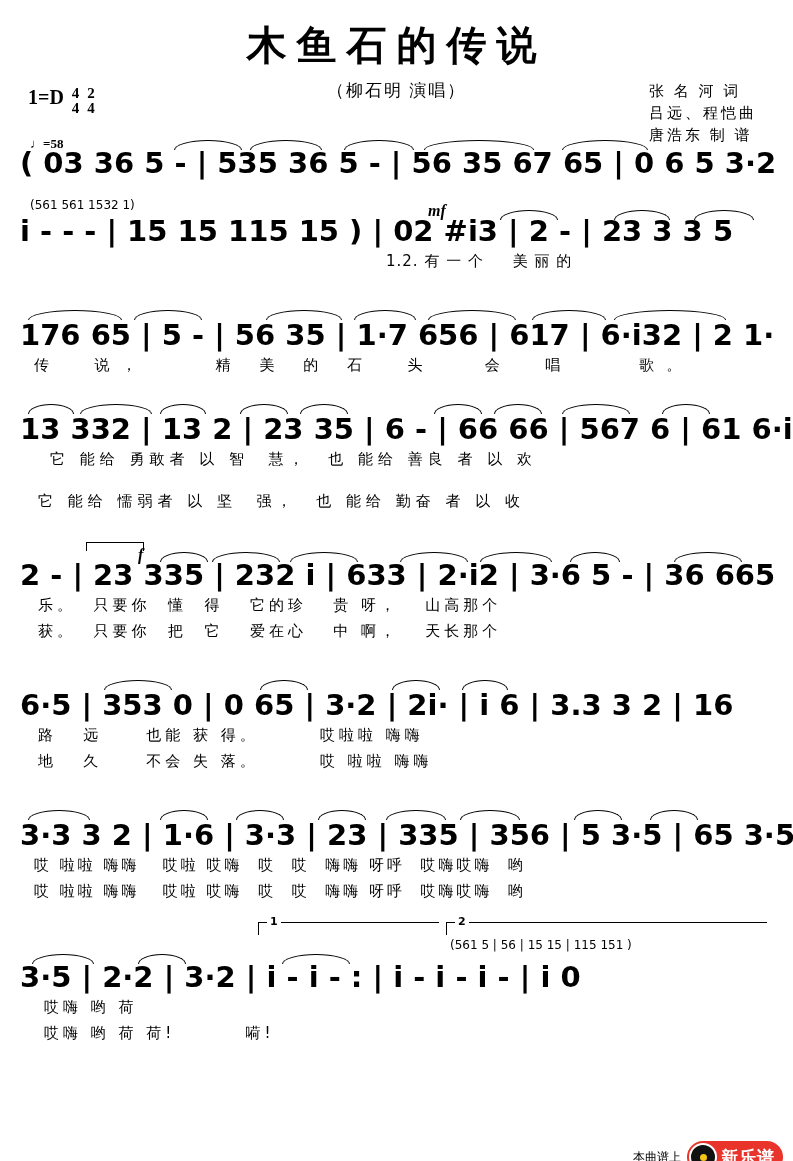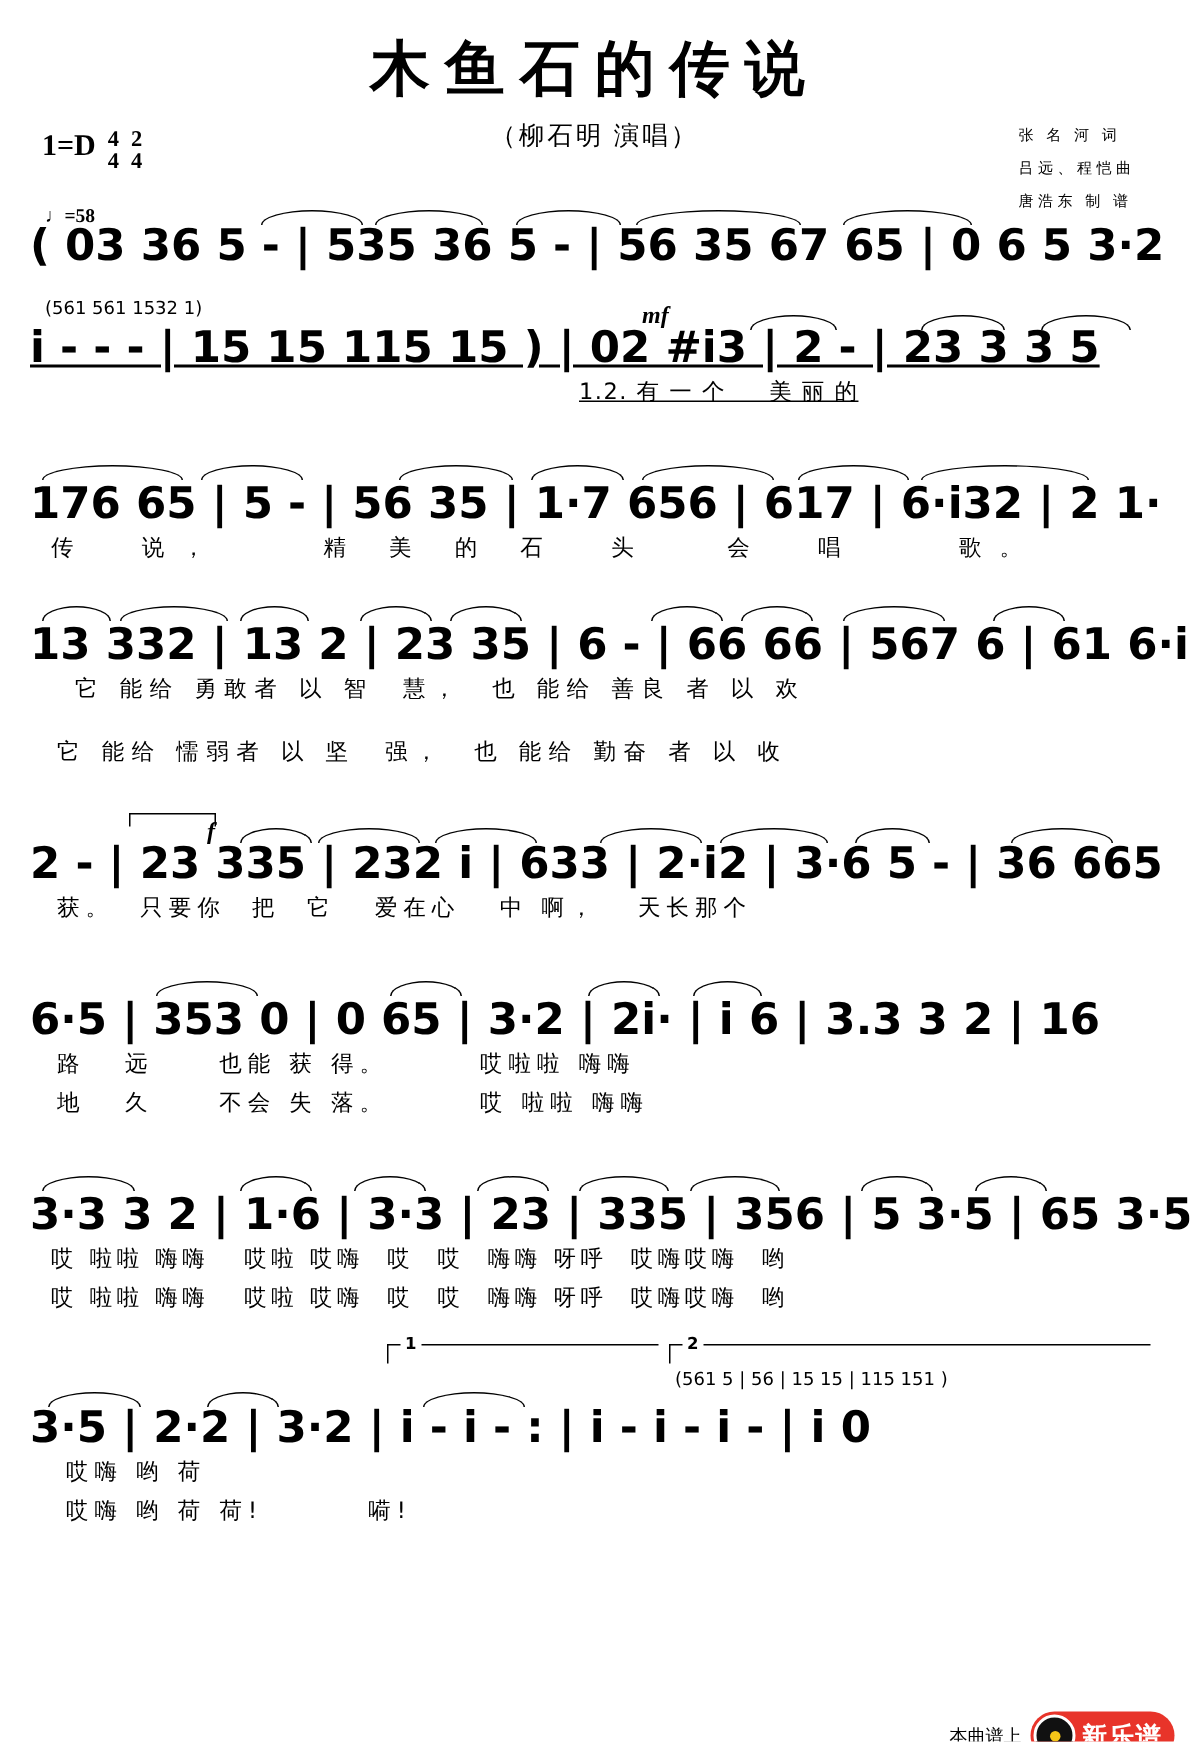--- a/index.html
+++ b/index.html
@@ -24,21 +24,21 @@
   }
   .subtitle{
     text-align:center;
     font-size:17px;
     margin-top:6px;
     letter-spacing:2px;
   }
   .credits{
     position:absolute;
     right:36px;top:62px;
-    font-size:10px;
+    font-size:15px;
     line-height:22px;
     letter-spacing:3px;
     text-align:left;
   }
   .keysig{
     position:absolute;
     left:28px;top:68px;
     font-size:20px;
     font-weight:bold;
     display:flex;align-items:flex-start;
@@ -190,21 +190,21 @@
 
   <div class="system row" style="margin-top:44px;">
     <div class="slur" style="left:160px;top:-6px;width:66px;"></div>
     <div class="slur" style="left:236px;top:-6px;width:70px;"></div>
     <div class="slur" style="left:330px;top:-6px;width:68px;"></div>
     <div class="slur" style="left:410px;top:-6px;width:108px;"></div>
     <div class="slur" style="left:548px;top:-6px;width:84px;"></div>
     <div class="notes">( 03 36 5 - | 535 36 5 - | 56 35 67 65 | 0 6 5 3·2</div>
   </div>
 
-  <div class="system row" style="margin-top:34px;text-decoration:underline;">
+  <div class="system row" style="margin-top:34px;">
     <div class="small" style="position:absolute;left:16px;top:-16px;">(561 561 1532 1)</div>
     <div class="dyn" style="position:absolute;left:414px;top:-12px;">mf</div>
     <div class="slur" style="left:486px;top:-4px;width:56px;"></div>
     <div class="slur" style="left:600px;top:-4px;width:54px;"></div>
     <div class="slur" style="left:680px;top:-4px;width:58px;"></div>
     <div class="notes">i - - - | 15 15 115 15 ) | 02 #i3 | 2 - | 23 3 3 5</div>
     <div class="lyrics" style="margin-left:372px;">1.2. 有 一 个     美 丽 的</div>
   </div>
 
   <div class="system row" style="margin-top:44px;">
@@ -238,20 +238,21 @@
     <div class="bracket" style="left:72px;top:-16px;width:56px;"></div>
     <div class="dyn" style="position:absolute;left:124px;top:-12px;">f</div>
     <div class="slur" style="left:146px;top:-6px;width:46px;"></div>
     <div class="slur" style="left:198px;top:-6px;width:66px;"></div>
     <div class="slur" style="left:276px;top:-6px;width:66px;"></div>
     <div class="slur" style="left:386px;top:-6px;width:66px;"></div>
     <div class="slur" style="left:466px;top:-6px;width:70px;"></div>
     <div class="slur" style="left:556px;top:-6px;width:48px;"></div>
     <div class="slur" style="left:660px;top:-6px;width:66px;"></div>
     <div class="notes">2 - | 23 335 | 232 i | 633 | 2·i2 | 3·6 5 - | 36 665</div>
+    <div class="lyrics" style="margin-left:24px;letter-spacing:4px;">乐。  只要你  懂  得   它的珍   贵 呀，   山高那个</div>
     <div class="lyrics" style="margin-left:24px;letter-spacing:4px;">获。  只要你  把  它   爱在心   中 啊，   天长那个</div>
   </div>
 
   <div class="system row" style="margin-top:44px;">
     <div class="slur" style="left:90px;top:-8px;width:66px;"></div>
     <div class="slur" style="left:246px;top:-8px;width:46px;"></div>
     <div class="slur" style="left:378px;top:-8px;width:46px;"></div>
     <div class="slur" style="left:448px;top:-8px;width:44px;"></div>
     <div class="notes">6·5 | 353 0 | 0 65 | 3·2 | 2i· | i 6 | 3.3 3 2 | 16</div>
     <div class="lyrics" style="margin-left:24px;letter-spacing:4px;">路   远     也能 获 得。       哎啦啦 嗨嗨</div>

